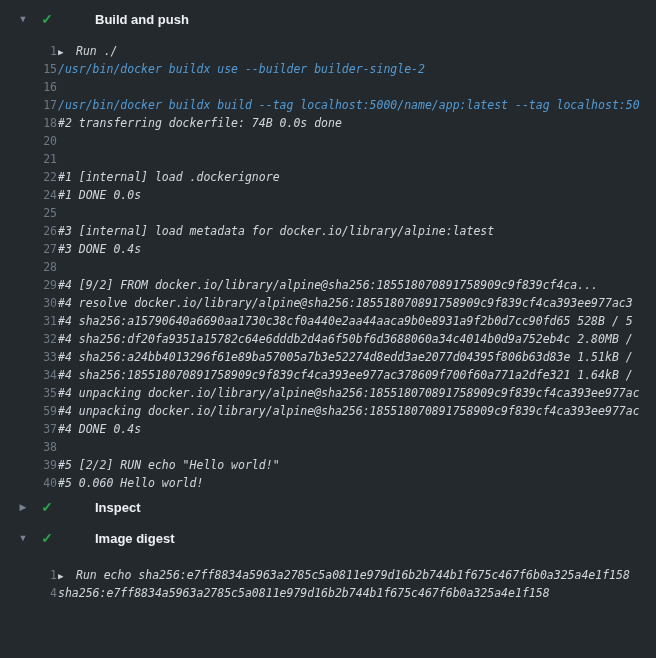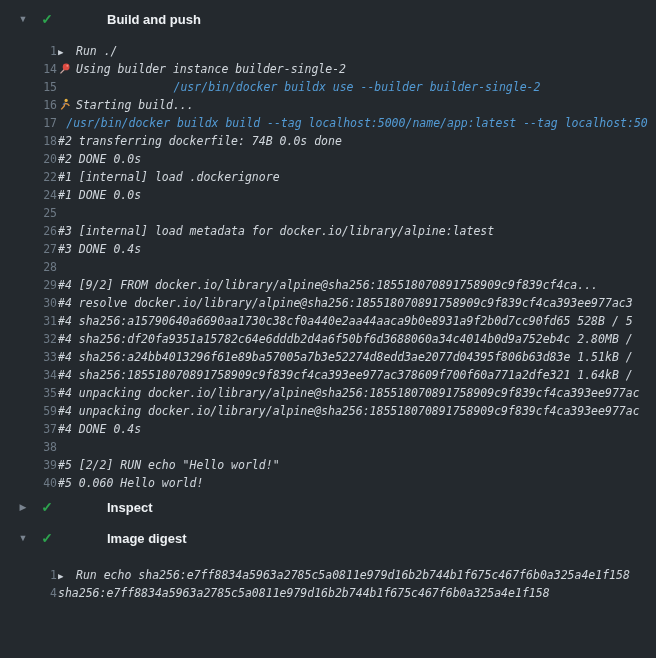--- a/index.html
+++ b/index.html
@@ -14,92 +14,82 @@
   }
   .disclosure{
     flex:none;width:12px;margin-left:17px;text-align:center;
     color:#7a8490;font-size:9px;line-height:22px;
   }
   .check{
     flex:none;width:14px;margin-left:11px;text-align:center;
     color:#2da44e;font-size:14px;font-weight:bold;line-height:22px;
   }
   .title{
-    margin-left:12px;color:#eef1f4;font-size:13px;font-weight:600;padding-left:41px;
+    color:#eef1f4;font-size:13px;font-weight:600;padding-left:41px;
   }
   .log-lines{margin-top:12px;}
   .sec-inspect .section-header{margin-top:4px;}
   .sec-image-digest .section-header{margin-top:9px;}
   .sec-image-digest .log-lines{margin-top:17px;}
   .row{
     display:flex;height:18px;line-height:18px;white-space:pre;
     font-family:"DejaVu Sans Mono",monospace;font-size:11.5px;
   }
   .num{flex:none;width:57px;text-align:right;color:#6e7a86;cursor:pointer;}
   .content{margin-left:1px;color:#d1d7dd;overflow:hidden;flex:1 1 auto;font-style:italic;}
-  .content.cmd{color:#539bd5;text-align:center;}
+  .content.cmd{color:#539bd5;}
   .line-icon{display:inline-block;width:14px;margin-right:4px;}
   .play-glyph{color:#cdd3da;font-size:9px;}
   .line-icon svg{vertical-align:-2px;}
 </style>
 </head>
 <body>
 
 <div class="log-viewer">
   <div class="section sec-build-and-push">
     <div class="section-header">
       <span class="disclosure">▼</span>
       <span class="check">✓</span>
       <span class="title">Build and push</span>
     </div>
     <div class="log-lines">
   <div class="row">
     <span class="num">1</span>
     <span class="content"><span class="line-icon"><span class="play-glyph">▶</span></span><span>Run ./</span></span>
   </div>
 
-  <div class="row">
-    <span class="num">14</span>
-    <span class="content"><span class="line-icon"><svg width="13" height="13" viewBox="0 0 16 16">
-                <line x1="3" y1="14" x2="8" y2="9" stroke="#caa5a0" stroke-width="1.6"></line>
-                <circle cx="10" cy="6" r="4.2" fill="#dd4b42"></circle>
-                <circle cx="11.5" cy="4.6" r="1.2" fill="#f08a80"></circle>
-              </svg></span><span>Using builder instance builder-single-2</span></span>
-  </div>
 
   <div class="row">
     <span class="num">15</span>
     <span class="content cmd"><span>/usr/bin/docker buildx use --builder builder-single-2</span></span>
   </div>
 
   <div class="row">
     <span class="num">16</span>
-    <span class="content"><span class="line-icon"><svg width="13" height="13" viewBox="0 0 16 16">
-                <circle cx="10" cy="3" r="2" fill="#e8b13f"></circle>
-                <path d="M4 14l3.5-4 1-3.5 3.5 1 2 2.2" stroke="#d8903f" stroke-width="1.8" fill="none"></path>
-                <path d="M8.5 6.5L6 8" stroke="#4a6fae" stroke-width="1.6" fill="none"></path>
-              </svg></span><span>Starting build...</span></span>
   </div>
 
   <div class="row">
     <span class="num">17</span>
     <span class="content cmd"><span>/usr/bin/docker buildx build --tag localhost:5000/name/app:latest --tag localhost:50</span></span>
   </div>
 
 
   <div class="row">
     <span class="num">18</span>
     <span class="content"><span>#2 transferring dockerfile: 74B 0.0s done</span></span>
   </div>
 
   <div class="row">
     <span class="num">20</span>
-    <span class="content"><span>#2 DONE 0.0s</span></span>
-  </div>
-
+  </div>
+
+  <div class="row">
+    <span class="num">21</span>
+    <span class="content"><span></span></span>
+  </div>
 
   <div class="row">
     <span class="num">22</span>
     <span class="content"><span>#1 [internal] load .dockerignore</span></span>
   </div>
 
 
   <div class="row">
     <span class="num">24</span>
     <span class="content"><span>#1 DONE 0.0s</span></span>

